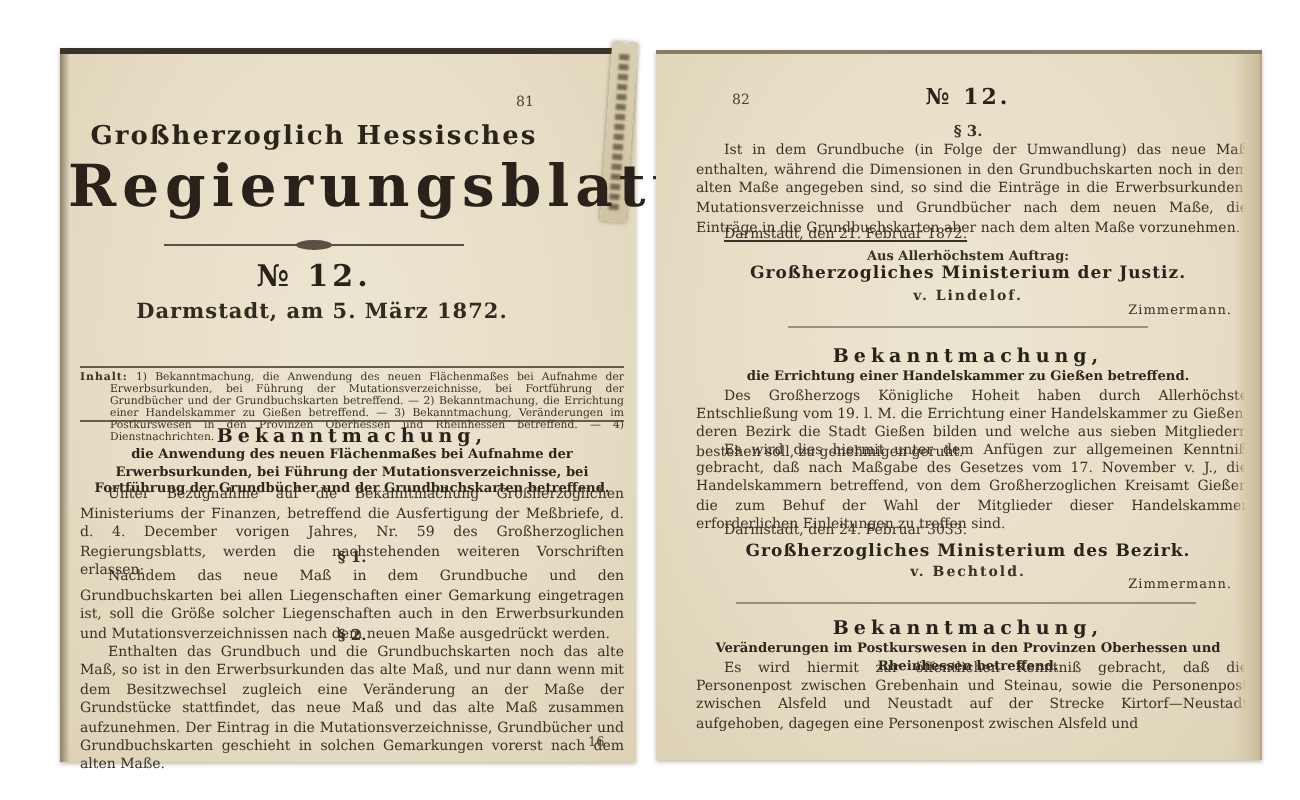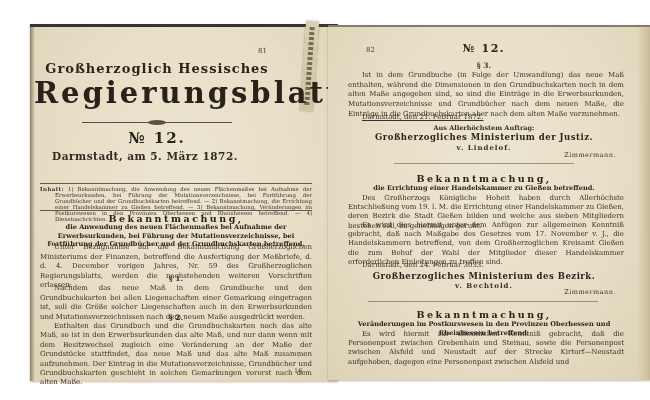--- a/index.html
+++ b/index.html
@@ -8,21 +8,20 @@
     background:#ffffff;
     font-family:"DejaVu Serif","Liberation Serif",serif;
     color:#3a3126;
     position:relative;
     overflow:hidden;
   }
   .page{
     position:absolute;
     background:radial-gradient(ellipse at 50% 40%, #ece5d0 0%, #e7dec6 55%, #ddd2b6 100%);
     box-shadow:0 1px 2px rgba(120,105,80,.45);
-    padding-left:20px;
   }
   .page-left{
     left:30px;top:24px;width:288px;height:354px;
     border-top:3px solid #39332a;
   }
   .page-left::before{
     content:"";position:absolute;left:0;top:0;bottom:0;width:5px;
     background:linear-gradient(to right,#8d8068,rgba(141,128,104,0));
   }
   .page-right{
@@ -43,21 +42,21 @@
   .lp-pretitle{top:34px;left:12px;width:230px;font-size:13px;font-weight:bold;
     letter-spacing:1px;color:#2c241b;}
   .lp-title{top:50px;left:4px;width:246px;font-size:29px;line-height:32px;
     font-weight:bold;letter-spacing:3px;color:#2a221a;}
   .lp-divider{top:94px;left:52px;width:150px;height:3px;}
   .lp-divider .line{position:absolute;top:1px;left:0;right:0;border-top:1px solid #5a5045;}
   .lp-divider .knot{position:absolute;top:-1px;left:50%;margin-left:-9px;width:18px;height:5px;
     background:#5a5045;border-radius:50%;}
   .lp-issue{top:102px;left:12px;width:230px;font-size:15px;font-weight:bold;
     letter-spacing:2px;color:#2a221a;}
-  .lp-dateline{top:123px;left:0;width:230px;font-size:10.5px;font-weight:bold;
+  .lp-dateline{top:123px;left:16px;width:230px;font-size:10.5px;font-weight:bold;
     letter-spacing:.5px;color:#332a20;}
   .rule{border-top:1px solid rgba(77,68,58,.85);height:0;}
   .lp-rule1{top:156px;left:10px;width:272px;}
   .lp-inhalt{top:160px;left:10px;width:272px;font-size:5.4px;line-height:5.9px;
     padding-left:0;}
   .lp-inhalt .body{display:block;padding-left:15px;text-indent:-15px;text-align:justify;}
   .lp-inhalt .lbl{font-weight:bold;letter-spacing:.5px;}
   .lp-rule2{top:183px;left:10px;width:272px;}
   .h-announce{font-size:9.5px;font-weight:bold;letter-spacing:2.5px;color:#2a221a;}
   .lp-head1{top:186px;left:8px;width:276px;}

